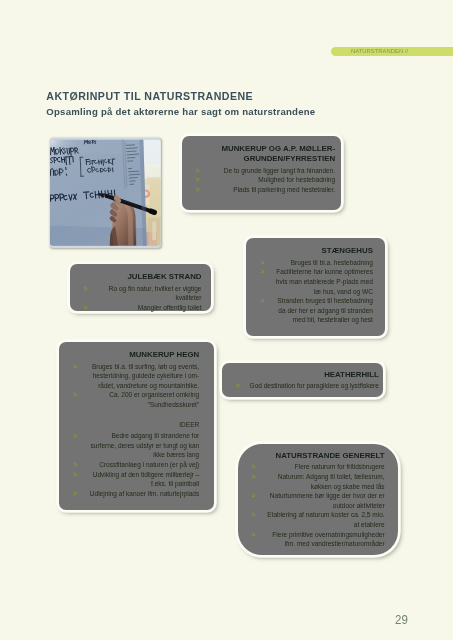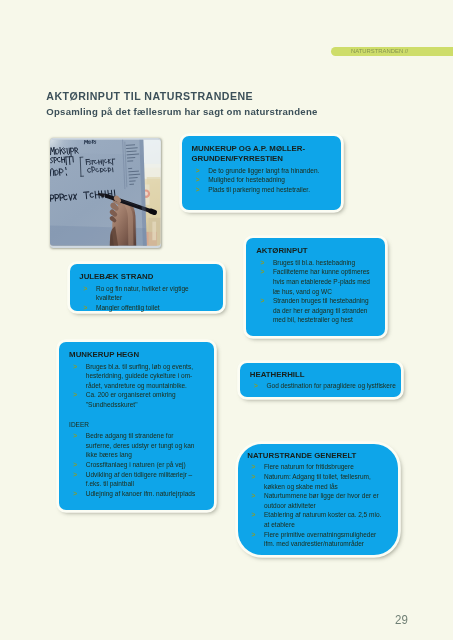--- a/index.html
+++ b/index.html
@@ -15,53 +15,53 @@
             color:#87964f;font-weight:normal;white-space:nowrap;}
 
   h1.title{position:absolute;left:46.3px;top:73.8px;margin:0;font-size:10.6px;font-weight:bold;
            line-height:10.6px;letter-spacing:.47px;color:#3c5059;white-space:nowrap;}
   h2.subtitle{position:absolute;left:46.3px;top:89.6px;margin:0;font-size:9.6px;font-weight:bold;
            line-height:9.6px;letter-spacing:.24px;color:#3c5059;white-space:nowrap;}
 
   .photo{position:absolute;left:50.1px;top:121.0px;width:110.7px;height:109.6px;border-radius:3.5px;
          overflow:hidden;background:#cfd8e0;box-shadow:0.8px 0.9px 2.2px rgba(70,72,56,.45);}
 
-  .box{position:absolute;background:#0ea5e9;border-radius:7px;
+  .box{position:absolute;background:#737373;border-radius:7px;
        box-shadow:0 0 0 2.8px #fcfdf4, 2.3px 2.5px 4.2px 0.4px rgba(96,100,84,.60);
-       box-sizing:border-box;}
+       box-sizing:border-box;text-align:right;}
   .box h3{margin:0 0 1.5px 0;font-size:7.85px;line-height:10.0px;font-weight:bold;color:#17201b;
           letter-spacing:0px;}
   .box ul{margin:0;padding:0;list-style:none;}
   .box li{position:relative;padding-left:16.7px;font-size:6.52px;color:#1f2a16;line-height:9.6px;}
   .box li:before{content:">";position:absolute;left:4.2px;top:0;color:#8a9c2c;font-size:6.6px;
           font-weight:bold;}
   .box p.ideer{margin:10.6px 0 1.4px 0;font-size:6.52px;line-height:9.6px;color:#1f2a16;}
 
   .box{padding-left:9.8px;padding-top:8.1px;}
   .box-munkerup  {left:181.7px;top:119.3px;width:159.4px;height:74.1px;padding-right:6px;}
   .box-staengehus{left:246.4px;top:221.2px;width:138.3px;height:98.1px;padding-right:11.8px;}
-  .box-julebaek  {left:69.5px;top:247.0px;width:153px;height:46.9px;padding-right:9px;}
+  .box-julebaek  {left:69.5px;top:247.0px;width:141px;height:46.9px;padding-right:9px;}
   .box-tisvilde  {left:59.3px;top:325.0px;width:154.9px;height:167.6px;padding-right:15px;}
-  .box-heatherhill{left:240px;top:346.3px;width:160.9px;height:34.2px;padding-right:4px;padding-top:6.3px;}
+  .box-heatherhill{left:222px;top:346.3px;width:160.9px;height:34.2px;padding-right:4px;padding-top:6.3px;}
   .box-generelt  {left:237.5px;top:426.6px;width:160.1px;height:111.8px;padding-right:13px;padding-top:7.4px;border-radius:24px;}
 
   .pageno{position:absolute;left:394.5px;top:596.2px;font-size:13.2px;line-height:13.2px;
           color:#6f7f74;transform:scaleX(.87);transform-origin:0 0;}
 </style>
 </head>
 <body>
 
 <div class="page">
 
   <div class="hdr-pill">
     <span>NATURSTRANDEN //</span>
   </div>
 
   <h1 class="title">AKTØRINPUT TIL NATURSTRANDENE</h1>
-  <h2 class="subtitle">Opsamling på det fællesrum har sagt om naturstrandene</h2>
+  <h2 class="subtitle">Opsamling på det aktørerne har sagt om naturstrandene</h2>
 
   <div class="photo">
     <svg viewBox="0 0 119 114" width="110.7" height="109.6">
       <defs>
         <linearGradient id="skyG" x1="0" y1="0" x2="0.25" y2="1">
           <stop offset="0" stop-color="#f4f7f9"></stop>
           <stop offset="0.20" stop-color="#f7f6ef"></stop>
           <stop offset="0.40" stop-color="#f0e9d5"></stop>
           <stop offset="0.62" stop-color="#e4d9b7"></stop>
           <stop offset="0.86" stop-color="#dccfa8"></stop>
@@ -224,21 +224,21 @@
   <div class="box box-munkerup">
     <h3>MUNKERUP OG A.P. MØLLER-GRUNDEN/FYRRESTIEN</h3>
     <ul>
       <li>De to grunde ligger langt fra hinanden.</li>
       <li>Mulighed for hestebadning</li>
       <li>Plads til parkering med hestetrailer.</li>
     </ul>
   </div>
 
   <div class="box box-staengehus">
-    <h3>AKTØRINPUT</h3>
+    <h3>STÆNGEHUS</h3>
     <ul>
       <li>Bruges til bl.a. hestebadning</li>
       <li>Faciliteterne har kunne optimeres hvis man etablerede P-plads med læ hus, vand og WC</li>
       <li>Stranden bruges til hestebadning da der her er adgang til stranden med bil, hestetrailer og hest</li>
     </ul>
   </div>
 
   <div class="box box-julebaek">
     <h3>JULEBÆK STRAND</h3>
     <ul>

